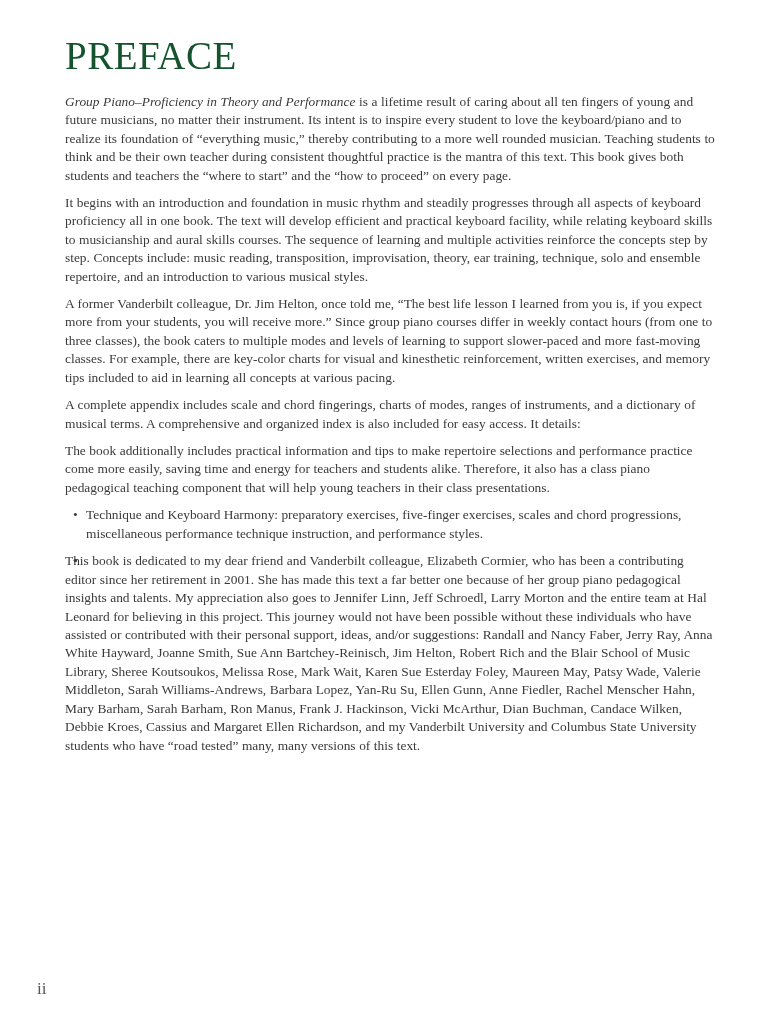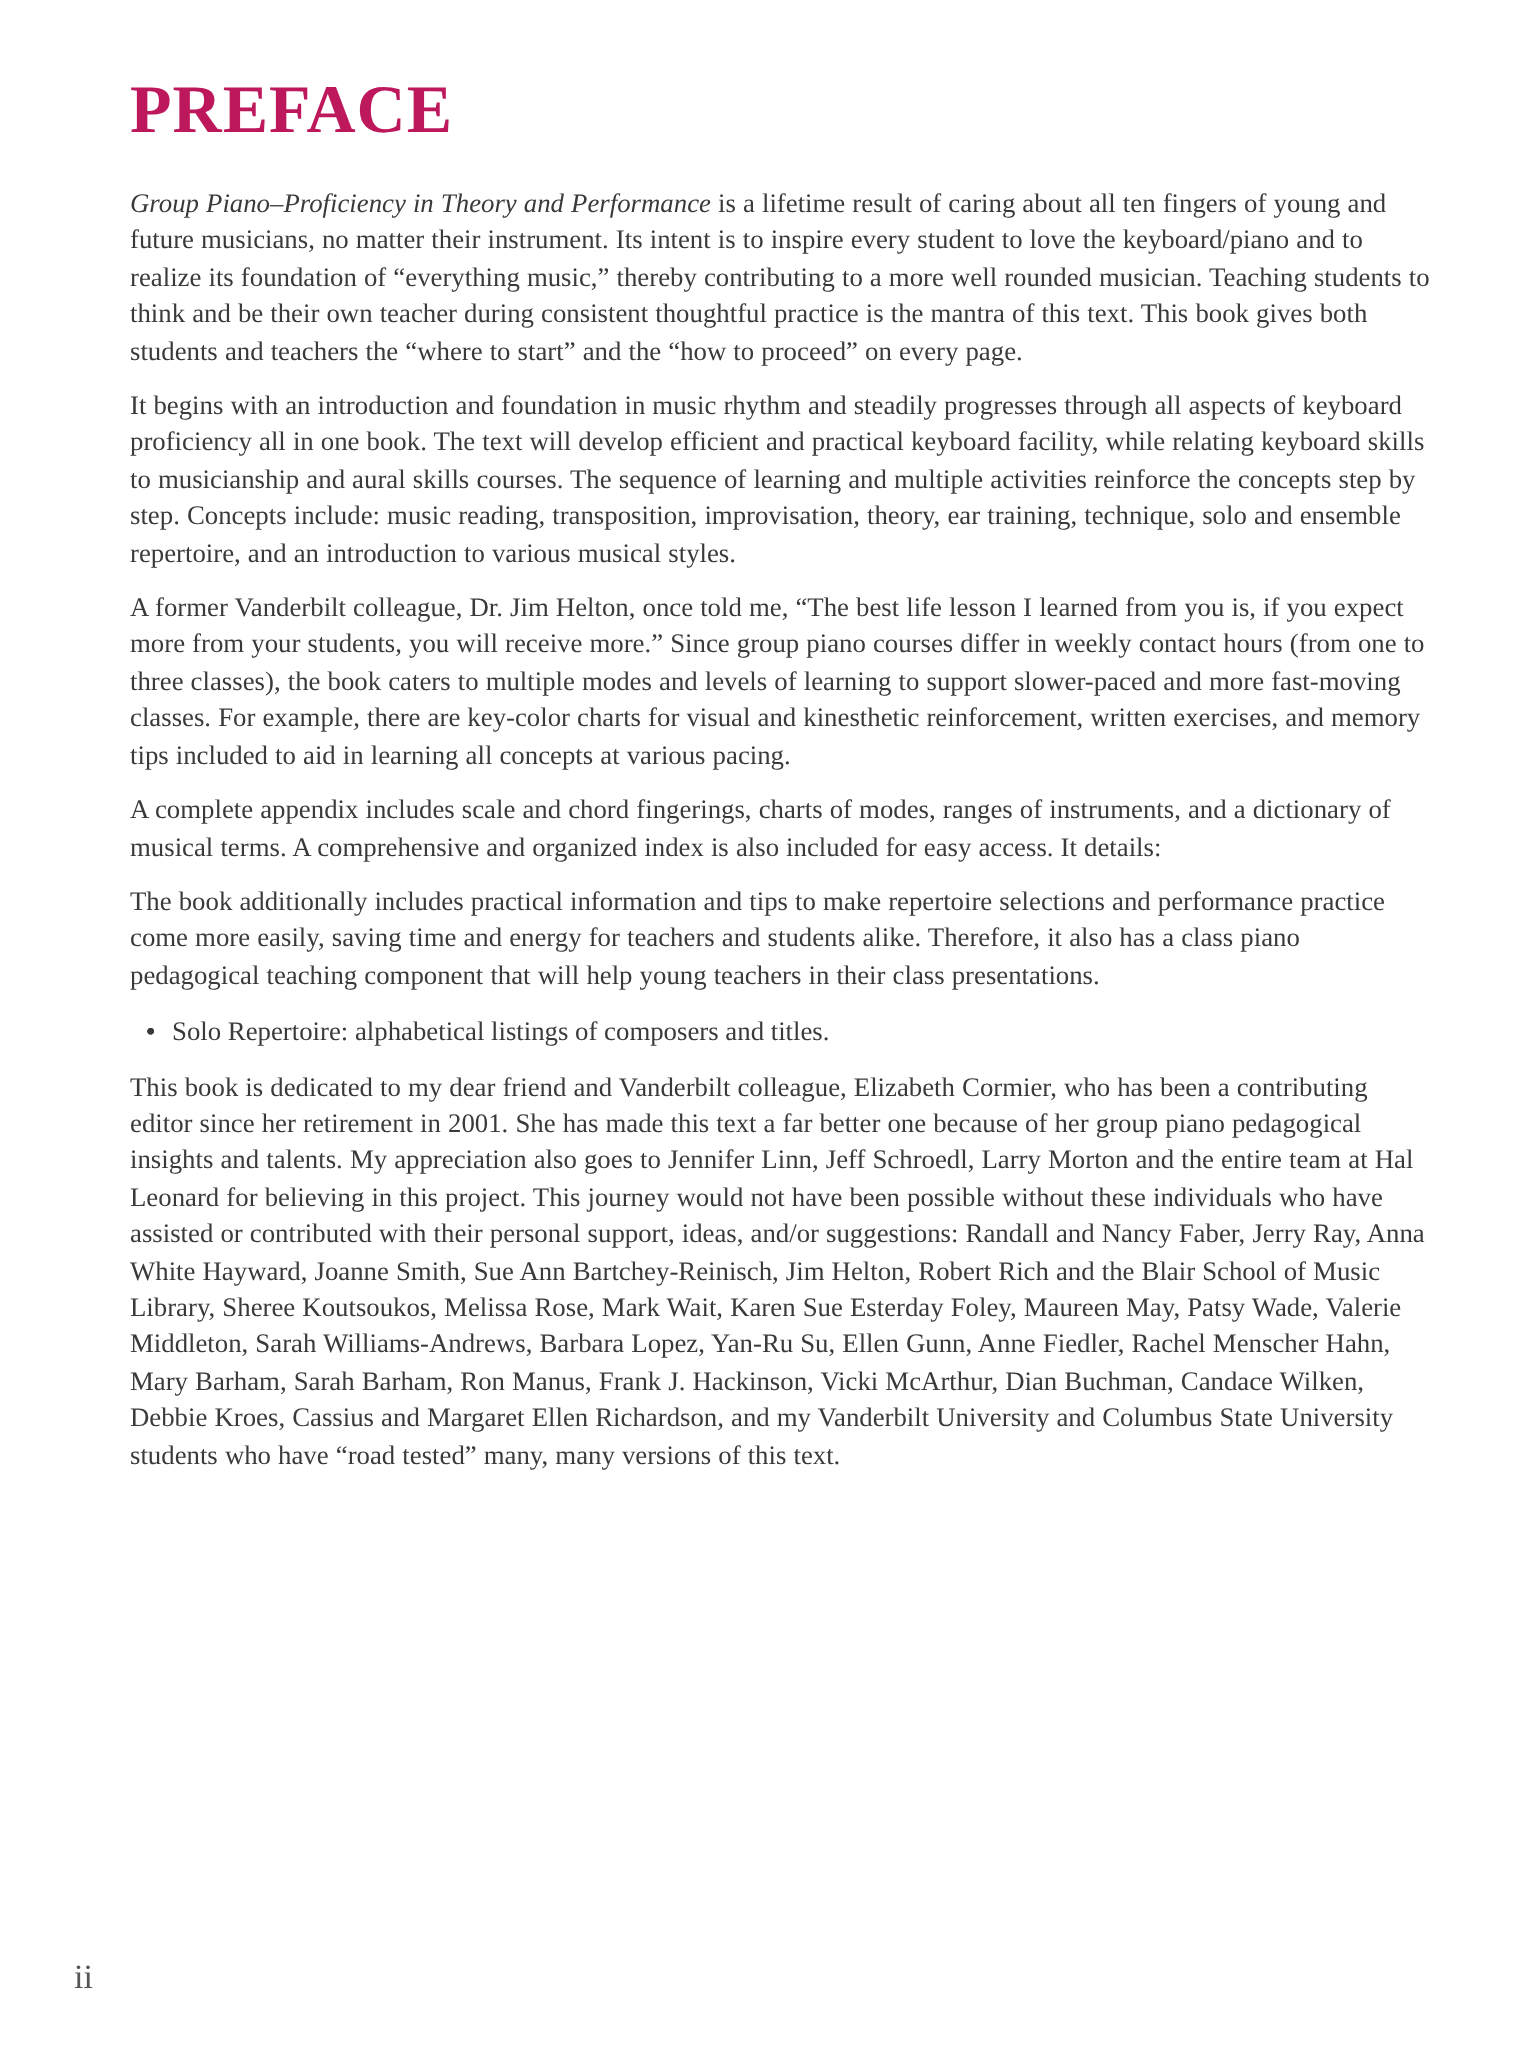--- a/index.html
+++ b/index.html
@@ -16,24 +16,24 @@
       color: #3a3a3a;
     }
     .page {
       position: absolute;
       left: 65px;
       top: 36px;
       width: 650px;
     }
     .title {
       font-family: "Liberation Serif", "DejaVu Serif", serif;
-      font-weight: bold;
-      font-size: 34px;
+      font-weight: normal;
+      font-size: 39px;
       letter-spacing: 0.5px;
-      color: #be185d;
+      color: #14532d;
       margin: 0 0 17px 0;
       line-height: 40px;
     }
     .para {
       font-size: 13.4px;
       line-height: 18.4px;
       margin: 0 0 9px 0;
       word-spacing: 0.2px;
     }
     .para em {
@@ -73,22 +73,22 @@
 
   <p class="para">It begins with an introduction and foundation in music rhythm and steadily progresses through all aspects of keyboard proficiency all in one book. The text will develop efficient and practical keyboard facility, while relating keyboard skills to musicianship and aural skills courses. The sequence of learning and multiple activities reinforce the concepts step by step. Concepts include: music reading, transposition, improvisation, theory, ear training, technique, solo and ensemble repertoire, and an introduction to various musical styles.</p>
 
   <p class="para">A former Vanderbilt colleague, Dr. Jim Helton, once told me, “The best life lesson I learned from you is, if you expect more from your students, you will receive more.” Since group piano courses differ in weekly contact hours (from one to three classes), the book caters to multiple modes and levels of learning to support slower-paced and more fast-moving classes. For example, there are key-color charts for visual and kinesthetic reinforcement, written exercises, and memory tips included to aid in learning all concepts at various pacing.</p>
 
   <p class="para">A complete appendix includes scale and chord fingerings, charts of modes, ranges of instruments, and a dictionary of musical terms. A comprehensive and organized index is also included for easy access. It details:</p>
 
   <p class="para">The book additionally includes practical information and tips to make repertoire selections and performance practice come more easily, saving time and energy for teachers and students alike. Therefore, it also has a class piano pedagogical teaching component that will help young teachers in their class presentations.</p>
 
   <ul class="details">
+    <li><span class="bullet">•</span><span>Technique and Keyboard Harmony: preparatory exercises, five-finger exercises, scales and chord progressions, miscellaneous performance technique instruction, and performance styles.</span></li>
     <li><span class="bullet">•</span></li>
     <li><span class="bullet">•</span></li>
     <li><span class="bullet">•</span></li>
-    <li><span class="bullet">•</span><span>Solo Repertoire: alphabetical listings of composers and titles.</span></li>
   </ul>
 
   <p class="para">This book is dedicated to my dear friend and Vanderbilt colleague, Elizabeth Cormier, who has been a contributing editor since her retirement in 2001. She has made this text a far better one because of her group piano pedagogical insights and talents. My appreciation also goes to Jennifer Linn, Jeff Schroedl, Larry Morton and the entire team at Hal Leonard for believing in this project. This journey would not have been possible without these individuals who have assisted or contributed with their personal support, ideas, and/or suggestions: Randall and Nancy Faber, Jerry Ray, Anna White Hayward, Joanne Smith, Sue Ann Bartchey-Reinisch, Jim Helton, Robert Rich and the Blair School of Music Library, Sheree Koutsoukos, Melissa Rose, Mark Wait, Karen Sue Esterday Foley, Maureen May, Patsy Wade, Valerie Middleton, Sarah Williams-Andrews, Barbara Lopez, Yan-Ru Su, Ellen Gunn, Anne Fiedler, Rachel Menscher Hahn, Mary Barham, Sarah Barham, Ron Manus, Frank J. Hackinson, Vicki McArthur, Dian Buchman, Candace Wilken, Debbie Kroes, Cassius and Margaret Ellen Richardson, and my Vanderbilt University and Columbus State University students who have “road tested” many, many versions of this text.</p>
 </div>
 
 <div class="folio">ii</div>
 
 </body></html>

